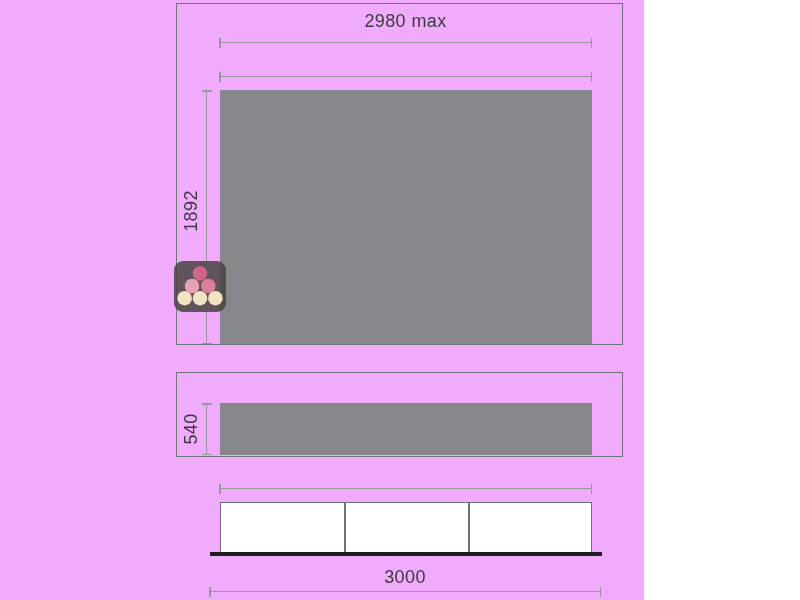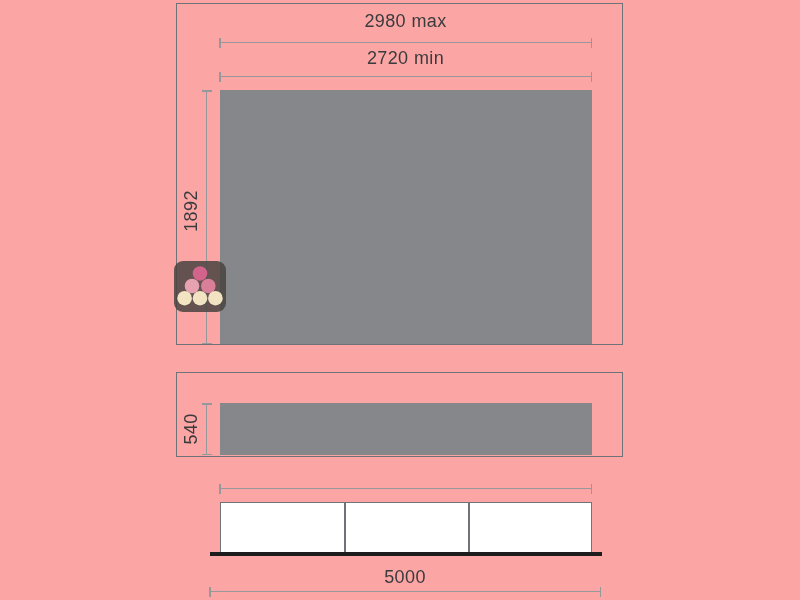--- a/index.html
+++ b/index.html
@@ -1,20 +1,20 @@
 <!DOCTYPE html>
 <html style="--panel-fill: #85878a; --outline: #6f7276; --dim-line: #96989b; --text: #3a3b3d; --base-line: #1d1d1d; --logo-tile: rgba(72,67,64,0.85); --logo-top: #d2638b; --logo-mid-left: #e7a2b2; --logo-mid-right: #d97f9a; --logo-bottom: #f2e4c3;"><head>
 <meta charset="utf-8">
 <style>
   html,body { margin:0; padding:0; background:#ffffff; }
 
   #stage {
     position:relative;
-    width:800px; height:600px;
-    background:#fca5a5;
+    width:644px; height:600px;
+    background:#f0abfc;
     font-family:"Liberation Sans","DejaVu Sans",sans-serif;
     overflow:hidden;
   }
 
   .abs { position:absolute; box-sizing:border-box; }
 
   
   .outline { border:1.5px solid var(--outline,#6f7276); background:transparent; }
 
   
@@ -69,21 +69,20 @@
   <div class="abs outline" style="left:176px; top:3px; width:447px; height:342px;"></div>
 
   <div class="abs panel" style="left:220px; top:90px; width:372px; height:254px;"></div>
 
   <div class="abs dim-label" style="left:219px; top:12px; width:373px;">2980 max</div>
   <div class="abs dim-h" style="left:219px; top:42px; width:373px;">
     <span class="tick tick-l"></span>
     <span class="tick tick-r"></span>
   </div>
 
-  <div class="abs dim-label" style="left:219px; top:49px; width:373px;">2720 min</div>
   <div class="abs dim-h" style="left:219px; top:76px; width:373px;">
     <span class="tick tick-l"></span>
     <span class="tick tick-r"></span>
   </div>
 
   <div class="abs dim-v" style="left:206px; top:90px; height:254px;">
     <span class="tick tick-t"></span>
     <span class="tick tick-b"></span>
   </div>
   <div class="abs dim-label dim-label-rot" style="left:191px; top:211px;">1892</div>
@@ -114,19 +113,19 @@
     <span class="tick tick-r"></span>
   </div>
 
   <div class="abs plinth" style="left:220px; top:502px; width:372px; height:51px;">
     <span class="divider" style="left:123px;"></span>
     <span class="divider" style="left:247px;"></span>
   </div>
 
   <div class="abs base-line" style="left:210px; top:552px; width:392px; height:4px;"></div>
 
-  <div class="abs dim-label" style="left:209px; top:568px; width:392px;">5000</div>
+  <div class="abs dim-label" style="left:209px; top:568px; width:392px;">3000</div>
   <div class="abs dim-h" style="left:209px; top:591px; width:392px;">
     <span class="tick tick-l"></span>
     <span class="tick tick-r"></span>
   </div>
 
 </div>
 
 </body></html>

